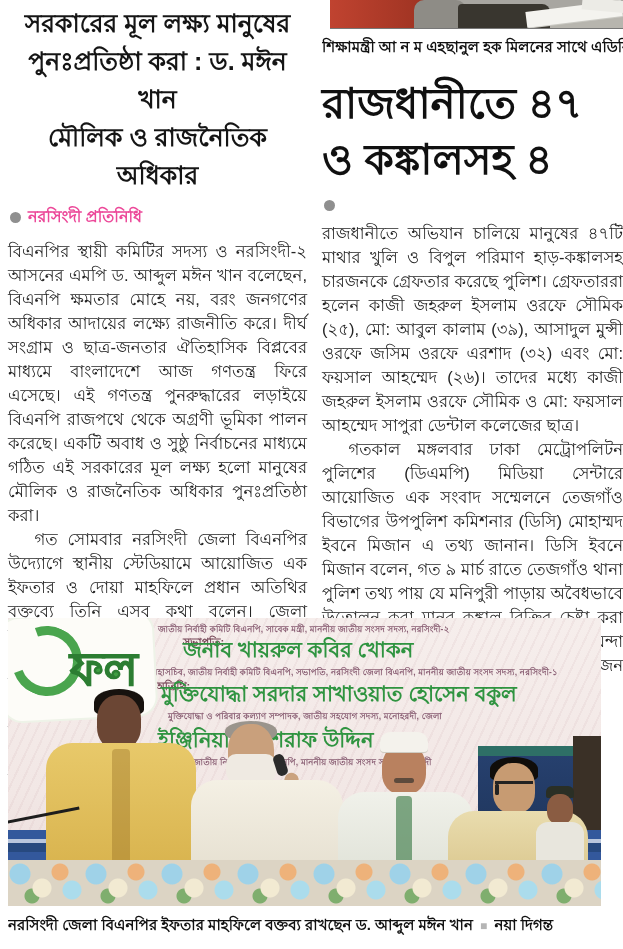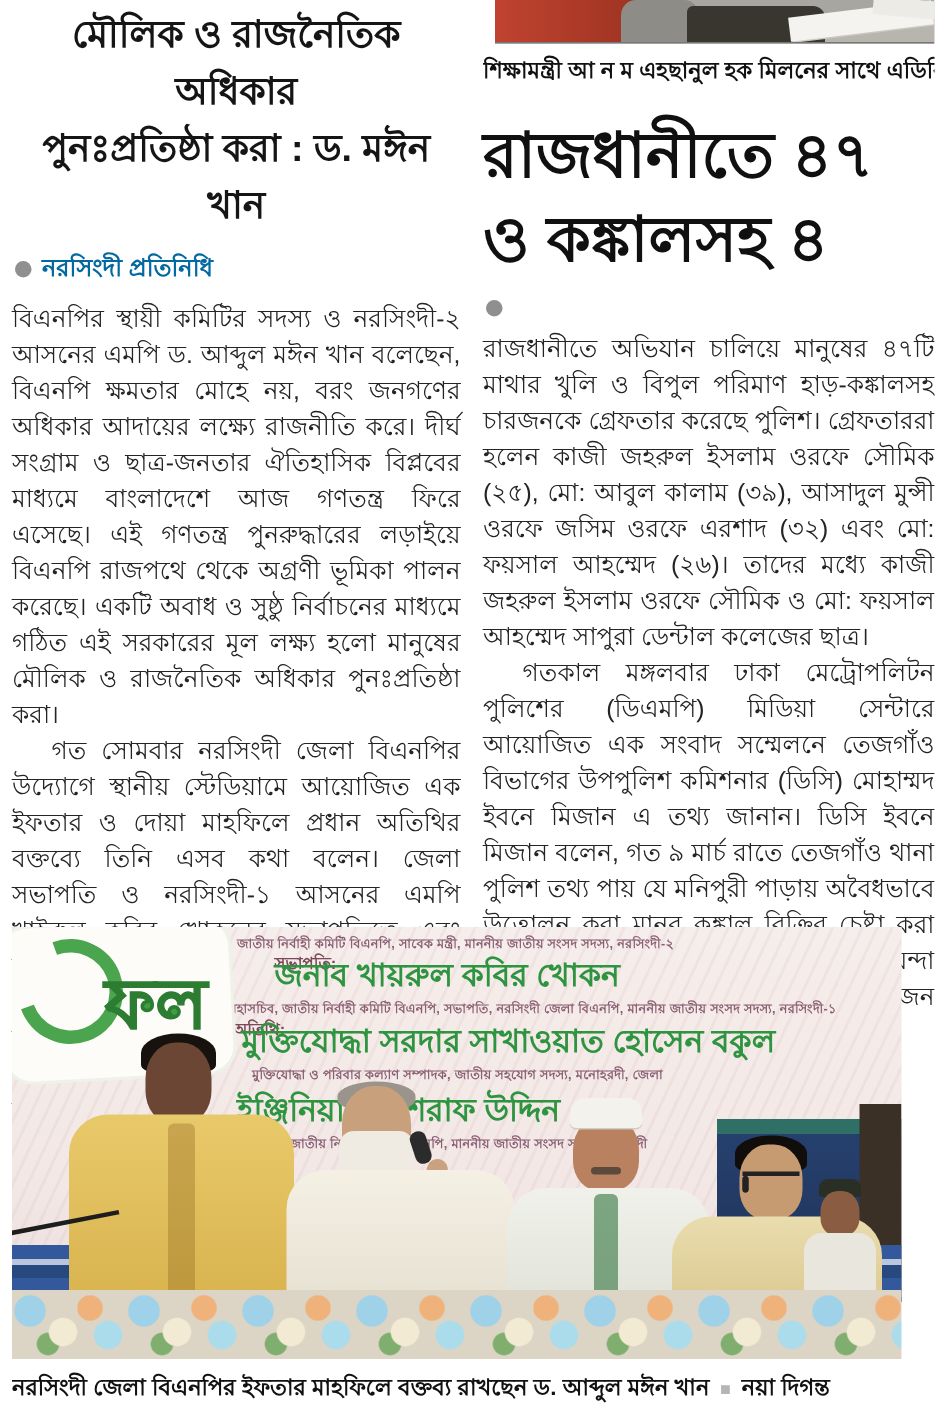--- a/index.html
+++ b/index.html
@@ -5,21 +5,21 @@
   html,body{margin:0;padding:0;}
   body{
     width:623px;height:949px;position:relative;overflow:hidden;
     background:#ffffff;
     font-family:"Liberation Sans","DejaVu Sans",sans-serif;
     color:#1c1c1c;
   }
   
   .headline-sm{font-size:25px;line-height:38px;font-weight:700;text-align:center;color:#151515;}
   .headline-lg div{font-size:42px;line-height:56px;font-weight:700;white-space:nowrap;color:#101010;}
-  .byline{display:flex;align-items:center;gap:7px;font-size:16px;font-weight:700;color:#0369a1;}
+  .byline{display:flex;align-items:center;gap:7px;font-size:16px;font-weight:700;color:#ec4899;}
   .bullet{width:11px;height:11px;border-radius:50%;background:#8f8f8f;display:inline-block;flex:0 0 auto;}
   .body-text{font-size:16.5px;line-height:24px;text-align:justify;color:#242424;}
   .body-text p{margin:0;}
   .body-text p.indent{text-indent:1.6em;}
   .cont-note{font-weight:700;font-style:italic;white-space:nowrap;}
   .cont-note .sq{color:#9a9a9a;font-style:normal;font-size:13px;}
   .caption{font-size:15px;font-weight:700;color:#111;}
   .caption .sq{color:#b5b5b5;font-size:12px;font-weight:400;padding:0 3px;}
   
   .col-left{position:absolute;left:8px;top:4px;width:299px;}
@@ -96,22 +96,23 @@
       radial-gradient(circle 10px at 64px 30px,#abdcec 0 9px,transparent 10px),
       #dcd4c4;
     background-size:76px 46px;}
   .event-caption{position:absolute;left:8px;top:913px;width:610px;white-space:nowrap;overflow:hidden;}
 </style>
 </head>
 <body>
 
 <div class="col-left">
   <div class="headline-sm">
+    <div>সরকারের মূল লক্ষ্য মানুষের</div>
+    <div>পুনঃপ্রতিষ্ঠা করা : ড. মঈন খান</div>
     <div>মৌলিক ও রাজনৈতিক অধিকার</div>
-    <div>পুনঃপ্রতিষ্ঠা করা : ড. মঈন খান</div>
   </div>
   <div class="byline">
     <span class="bullet"></span>
     <span>নরসিংদী প্রতিনিধি</span>
   </div>
   <div class="body-text">
     <p>বিএনপির স্থায়ী কমিটির সদস্য ও নরসিংদী-২ আসনের এমপি ড. আব্দুল মঈন খান বলেছেন, বিএনপি ক্ষমতার মোহে নয়, বরং জনগণের অধিকার আদায়ের লক্ষ্যে রাজনীতি করে। দীর্ঘ সংগ্রাম ও ছাত্র-জনতার ঐতিহাসিক বিপ্লবের মাধ্যমে বাংলাদেশে আজ গণতন্ত্র ফিরে এসেছে। এই গণতন্ত্র পুনরুদ্ধারের লড়াইয়ে বিএনপি রাজপথে থেকে অগ্রণী ভূমিকা পালন করেছে। একটি অবাধ ও সুষ্ঠু নির্বাচনের মাধ্যমে গঠিত এই সরকারের মূল লক্ষ্য হলো মানুষের মৌলিক ও রাজনৈতিক অধিকার পুনঃপ্রতিষ্ঠা করা।</p>
     <p class="indent"><span>গত সোমবার নরসিংদী জেলা বিএনপির উদ্যোগে স্থানীয় স্টেডিয়ামে আয়োজিত এক ইফতার ও দোয়া মাহফিলে প্রধান অতিথির বক্তব্যে তিনি এসব কথা বলেন। জেলা সভাপতি ও নরসিংদী-১ আসনের এমপি খাইরুল কবির খোকনের সভাপতিত্বে এবং সাধারণ সম্পাদক ও নরসিংদী-৩ আসনের এমপি আলহাজ মঞ্জুর এলাহীর সঞ্চালনায় অনুষ্ঠানে বক্তব্য রাখেন নরসিংদী-৫ আসনের এমপি ইঞ্জিনিয়ার আশরাফ উদ্দিন বকুল, নরসিংদী জেলা জামায়াতের</span>
       <span class="cont-note"><span class="sq">■</span> <span>৪র্থ পৃ: ৫-এর কলামে</span></span>
     </p>

